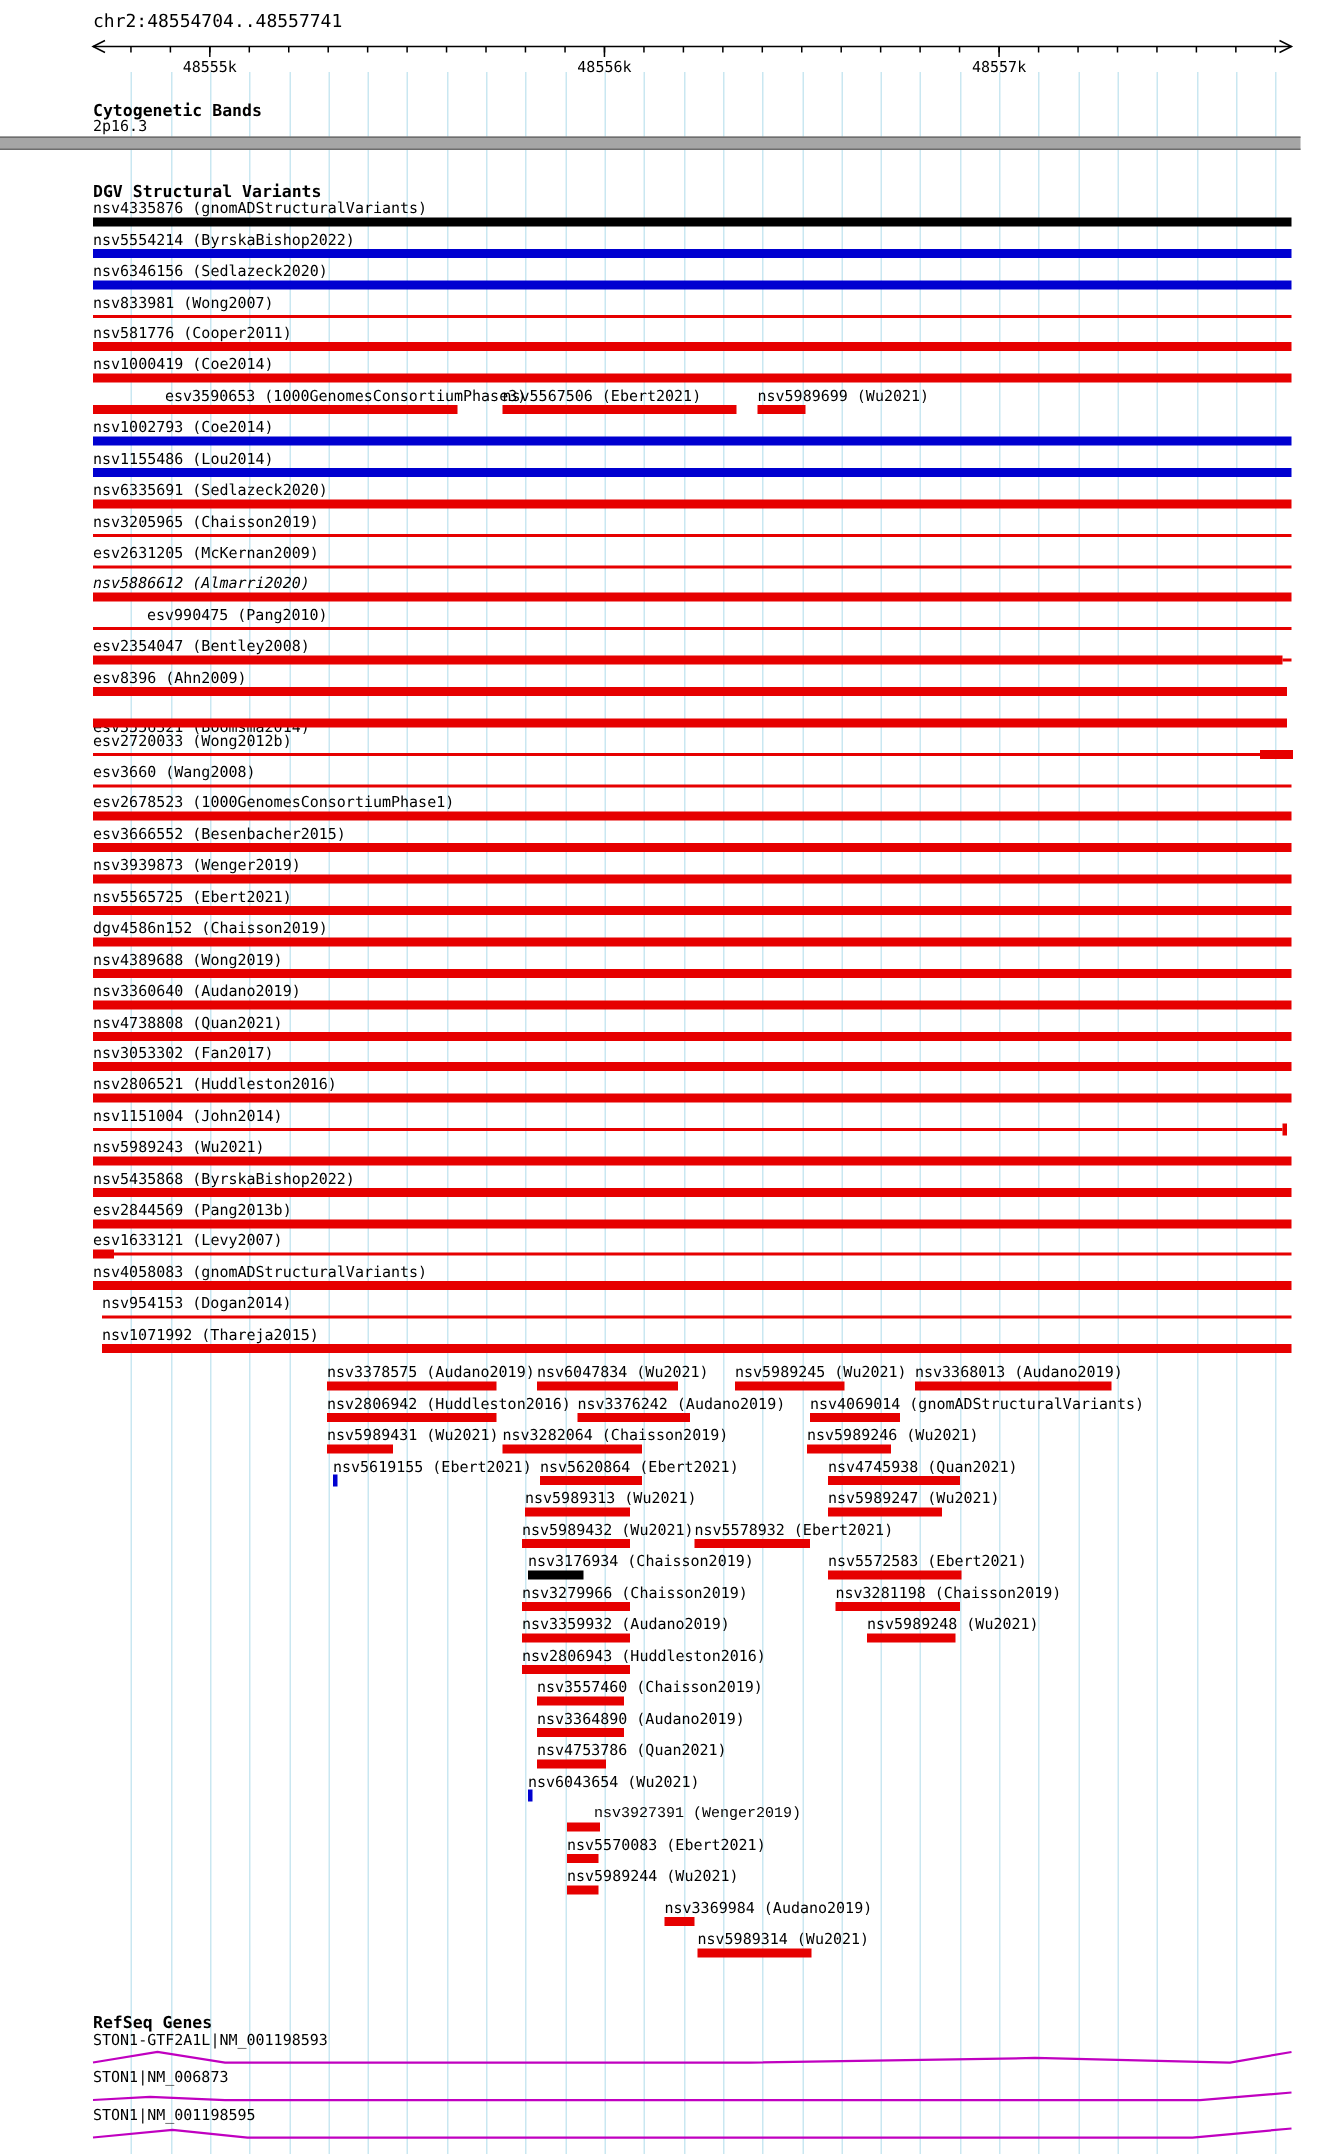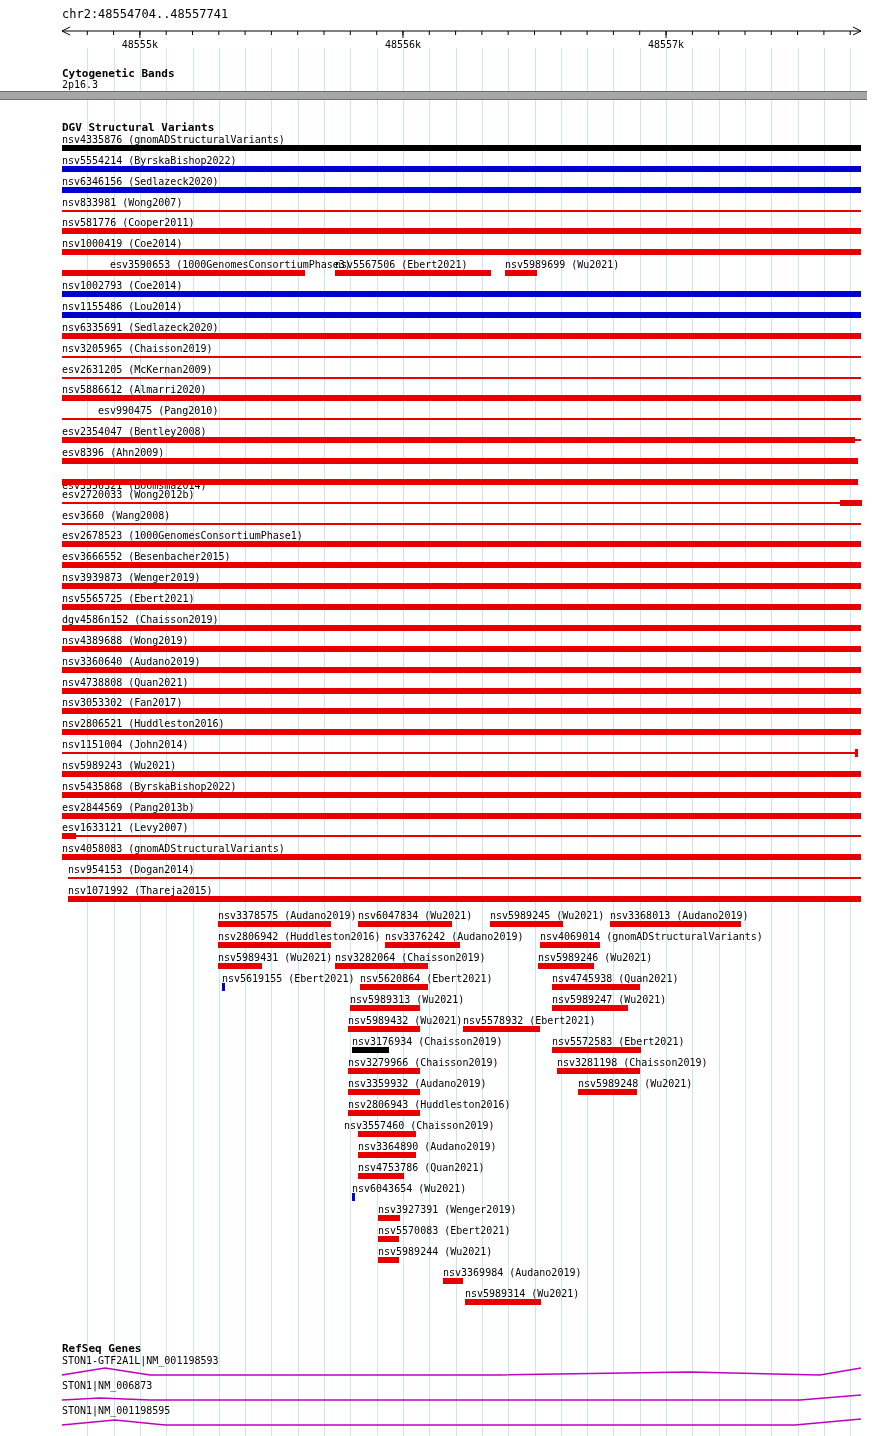--- a/index.html
+++ b/index.html
@@ -100,21 +100,21 @@
       <div class="f-lbl" style="left: 62px; top: 280px;">nsv1002793 (Coe2014)</div>
       <div class="seg" style="left: 62px; width: 799px; background: rgb(0, 0, 208); top: 291px; height: 6px;"></div>
       <div class="f-lbl" style="left: 62px; top: 301px;">nsv1155486 (Lou2014)</div>
       <div class="seg" style="left: 62px; width: 799px; background: rgb(0, 0, 208); top: 312px; height: 6px;"></div>
       <div class="f-lbl" style="left: 62px; top: 322px;">nsv6335691 (Sedlazeck2020)</div>
       <div class="seg" style="left: 62px; width: 799px; background: rgb(230, 0, 0); top: 333px; height: 6px;"></div>
       <div class="f-lbl" style="left: 62px; top: 343px;">nsv3205965 (Chaisson2019)</div>
       <div class="seg" style="left: 62px; width: 799px; background: rgb(230, 0, 0); top: 356px; height: 2px;"></div>
       <div class="f-lbl" style="left: 62px; top: 364px; text-align: center;">esv2631205 (McKernan2009)</div>
       <div class="seg" style="left: 62px; width: 799px; background: rgb(230, 0, 0); top: 377px; height: 2px;"></div>
-      <div class="f-lbl" style="left: 62px; top: 384px;">nsv5886612 (Almarri2020)</div>
+      <div class="f-lbl" style="left: 62px; top: 384px; font-style: italic;">nsv5886612 (Almarri2020)</div>
       <div class="seg" style="left: 62px; width: 799px; background: rgb(230, 0, 0); top: 395px; height: 6px;"></div>
       <div class="f-lbl" style="left: 62px; top: 405px; margin-left: 36px;">esv990475 (Pang2010)</div>
       <div class="seg" style="left: 62px; width: 799px; background: rgb(230, 0, 0); top: 418px; height: 2px;"></div>
       <div class="f-lbl" style="left: 62px; top: 426px;">esv2354047 (Bentley2008)</div>
       <div class="seg" style="left: 62px; width: 793px; background: rgb(230, 0, 0); top: 437px; height: 6px;"></div>
       <div class="seg" style="left: 855px; width: 6px; background: rgb(230, 0, 0); top: 439px; height: 2px;"></div>
       <div class="f-lbl" style="left: 62px; top: 447px;">esv8396 (Ahn2009)</div>
       <div class="seg" style="left: 62px; width: 796px; background: rgb(230, 0, 0); top: 458px; height: 6px;"></div>
       <div class="f-lbl" style="left: 62px; top: 480px;">esv3556321 (Boomsma2014)</div>
       <div class="seg" style="left: 62px; width: 796px; background: rgb(230, 0, 0); top: 479px; height: 6px;"></div>
@@ -202,29 +202,29 @@
       <div class="f-lbl" style="left: 348px; top: 1057px;">nsv3279966 (Chaisson2019)</div>
       <div class="seg" style="left: 348px; width: 72px; background: rgb(230, 0, 0); top: 1068px; height: 6px;"></div>
       <div class="f-lbl" style="left: 557px; top: 1057px;">nsv3281198 (Chaisson2019)</div>
       <div class="seg" style="left: 557px; width: 83px; background: rgb(230, 0, 0); top: 1068px; height: 6px;"></div>
       <div class="f-lbl" style="left: 348px; top: 1078px;">nsv3359932 (Audano2019)</div>
       <div class="seg" style="left: 348px; width: 72px; background: rgb(230, 0, 0); top: 1089px; height: 6px;"></div>
       <div class="f-lbl" style="left: 578px; top: 1078px;">nsv5989248 (Wu2021)</div>
       <div class="seg" style="left: 578px; width: 59px; background: rgb(230, 0, 0); top: 1089px; height: 6px;"></div>
       <div class="f-lbl" style="left: 348px; top: 1099px;">nsv2806943 (Huddleston2016)</div>
       <div class="seg" style="left: 348px; width: 72px; background: rgb(230, 0, 0); top: 1110px; height: 6px;"></div>
-      <div class="f-lbl" style="left: 344px; top: 1120px;">nsv3557460 (Chaisson2019)</div>
+      <div class="f-lbl" style="left: 358px; top: 1120px;">nsv3557460 (Chaisson2019)</div>
       <div class="seg" style="left: 358px; width: 58px; background: rgb(230, 0, 0); top: 1131px; height: 6px;"></div>
       <div class="f-lbl" style="left: 358px; top: 1141px;">nsv3364890 (Audano2019)</div>
       <div class="seg" style="left: 358px; width: 58px; background: rgb(230, 0, 0); top: 1152px; height: 6px;"></div>
       <div class="f-lbl" style="left: 358px; top: 1162px;">nsv4753786 (Quan2021)</div>
       <div class="seg" style="left: 358px; width: 46px; background: rgb(230, 0, 0); top: 1173px; height: 6px;"></div>
       <div class="f-lbl" style="left: 352px; top: 1183px;">nsv6043654 (Wu2021)</div>
       <div class="seg" style="left: 352px; width: 3px; background: rgb(0, 0, 208); top: 1193px; height: 8px;"></div>
-      <div class="f-lbl" style="left: 378px; top: 1204px;">nsv3927391 (Wenger2019)</div>
+      <div class="f-lbl" style="left: 396px; top: 1204px; font-family: Liberation Mono, monospace;">nsv3927391 (Wenger2019)</div>
       <div class="seg" style="left: 378px; width: 22px; background: rgb(230, 0, 0); top: 1215px; height: 6px;"></div>
       <div class="f-lbl" style="left: 378px; top: 1225px;">nsv5570083 (Ebert2021)</div>
       <div class="seg" style="left: 378px; width: 21px; background: rgb(230, 0, 0); top: 1236px; height: 6px;"></div>
       <div class="f-lbl" style="left: 378px; top: 1246px;">nsv5989244 (Wu2021)</div>
       <div class="seg" style="left: 378px; width: 21px; background: rgb(230, 0, 0); top: 1257px; height: 6px;"></div>
       <div class="f-lbl" style="left: 443px; top: 1267px;">nsv3369984 (Audano2019)</div>
       <div class="seg" style="left: 443px; width: 20px; background: rgb(230, 0, 0); top: 1278px; height: 6px;"></div>
       <div class="f-lbl" style="left: 465px; top: 1288px;">nsv5989314 (Wu2021)</div>
       <div class="seg" style="left: 465px; width: 76px; background: rgb(230, 0, 0); top: 1299px; height: 6px;"></div>
     </div>

